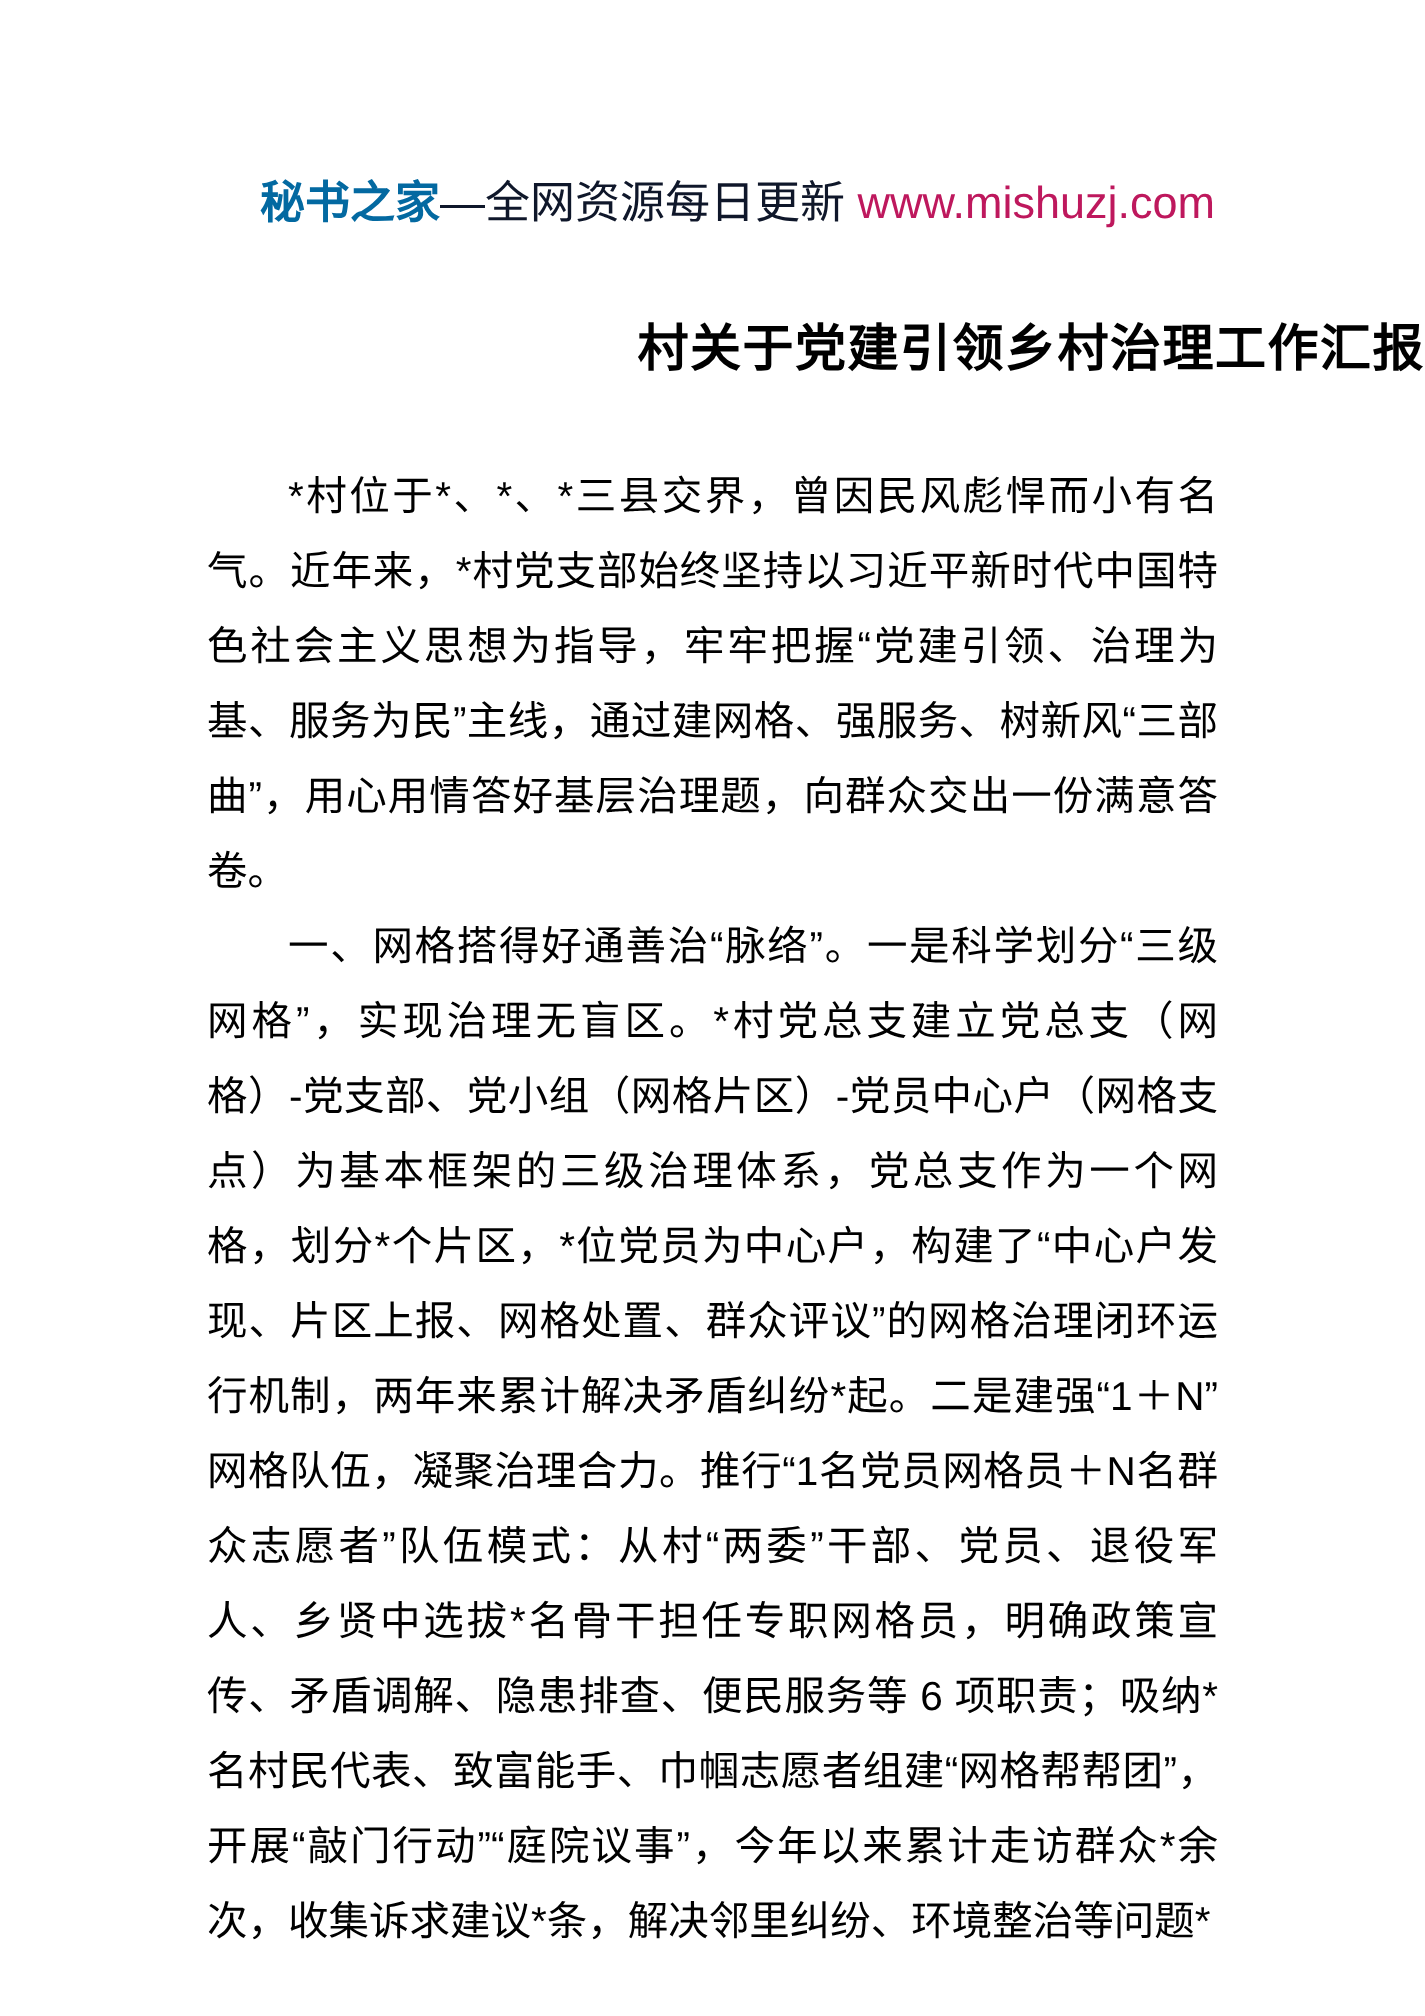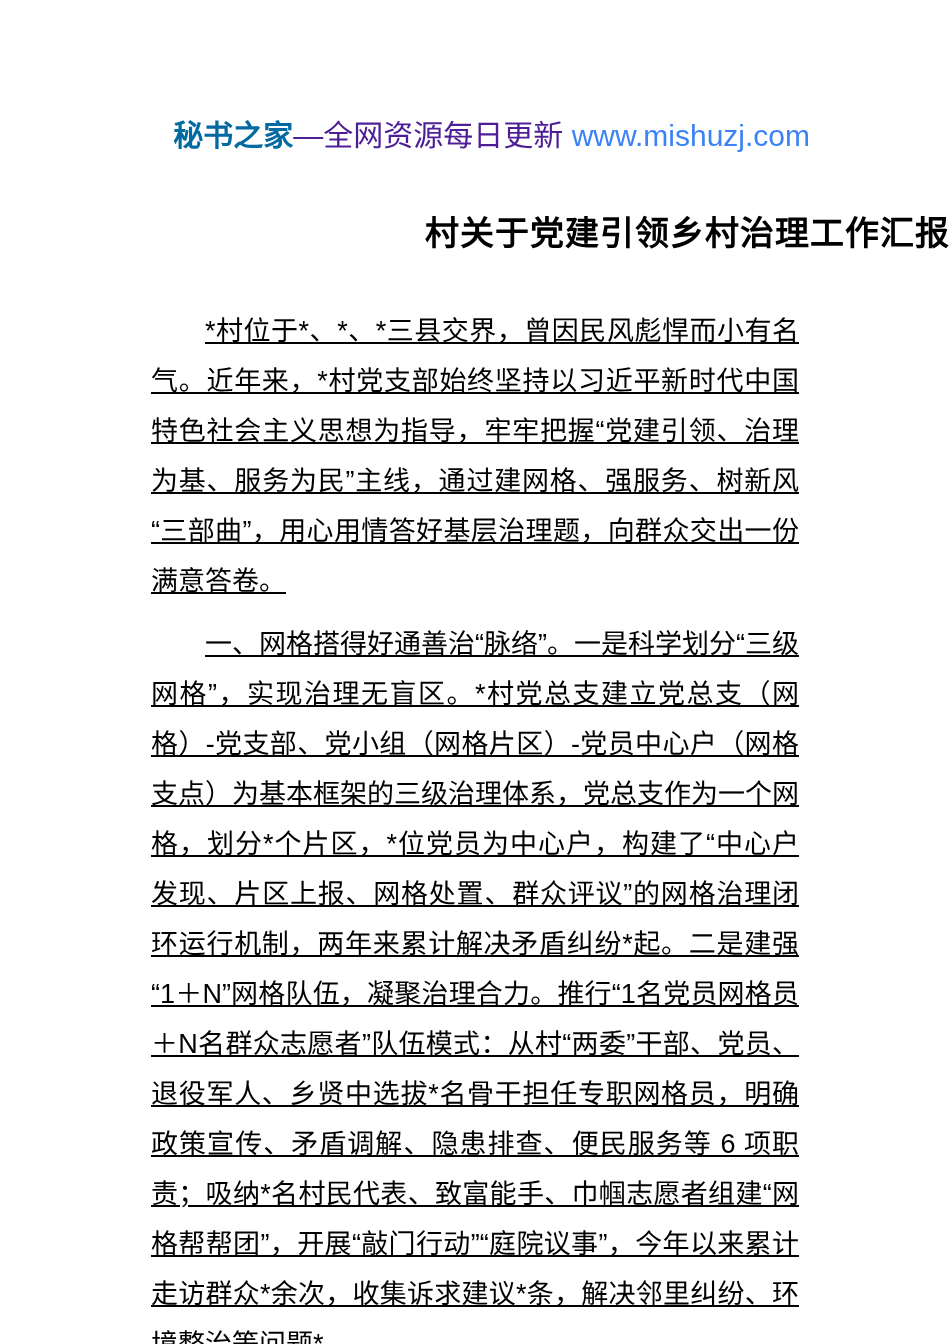--- a/index.html
+++ b/index.html
@@ -25,52 +25,51 @@
     padding-top: 76px;
     text-align: center;
     font-size: 30px;
     line-height: 40px;
     white-space: pre;
   }
   .site-header .brand {
     font-weight: bold;
   }
   .site-header .tagline {
-    color: #4c1d95;
+    color: #0f172a;
   }
   .doc-title {
     margin: 14px 0 0 0;
     text-align: right;
     font-size: 34px;
     line-height: 46px;
     font-weight: bold;
     letter-spacing: 1px;
   }
   .doc-body {
     width: 674px;
     margin: 50px auto 0 auto;
     font-size: 27px;
     line-height: 50px;
     text-align: justify;
     text-justify: inter-ideograph;
   }
   .doc-body p {
-    margin: 13px;
+    margin: 0;
     padding: 0;
     text-indent: 2em;
-    text-decoration: underline;
   }
 </style>
 </head>
 <body style="background: rgb(255, 255, 255);">
 
 <div class="page">
 
   <div class="site-header">
-    <span class="brand" style="color: #0369a1;">秘书之家</span><span class="tagline">—全网资源每日更新 </span><span class="url" style="color: #3b82f6;">www.mishuzj.com</span>
+    <span class="brand" style="color: #0369a1;">秘书之家</span><span class="tagline">—全网资源每日更新 </span><span class="url" style="color: #be185d;">www.mishuzj.com</span>
   </div>
 
   <h1 class="doc-title">村关于党建引领乡村治理工作汇报</h1>
 
   <div class="doc-body">
     <p>*村位于*、*、*三县交界，曾因民风彪悍而小有名气。近年来，*村党支部始终坚持以习近平新时代中国特色社会主义思想为指导，牢牢把握“党建引领、治理为基、服务为民”主线，通过建网格、强服务、树新风“三部曲”，用心用情答好基层治理题，向群众交出一份满意答卷。</p>
     <p>一、网格搭得好通善治“脉络”。一是科学划分“三级网格”，实现治理无盲区。*村党总支建立党总支（网格）-党支部、党小组（网格片区）-党员中心户（网格支点）为基本框架的三级治理体系，党总支作为一个网格，划分*个片区，*位党员为中心户，构建了“中心户发现、片区上报、网格处置、群众评议”的网格治理闭环运行机制，两年来累计解决矛盾纠纷*起。二是建强“1＋N”网格队伍，凝聚治理合力。推行“1名党员网格员＋N名群众志愿者”队伍模式：从村“两委”干部、党员、退役军人、乡贤中选拔*名骨干担任专职网格员，明确政策宣传、矛盾调解、隐患排查、便民服务等 6 项职责；吸纳*名村民代表、致富能手、巾帼志愿者组建“网格帮帮团”，开展“敲门行动”“庭院议事”，今年以来累计走访群众*余次，收集诉求建议*条，解决邻里纠纷、环境整治等问题*</p>
   </div>
 
 </div>

